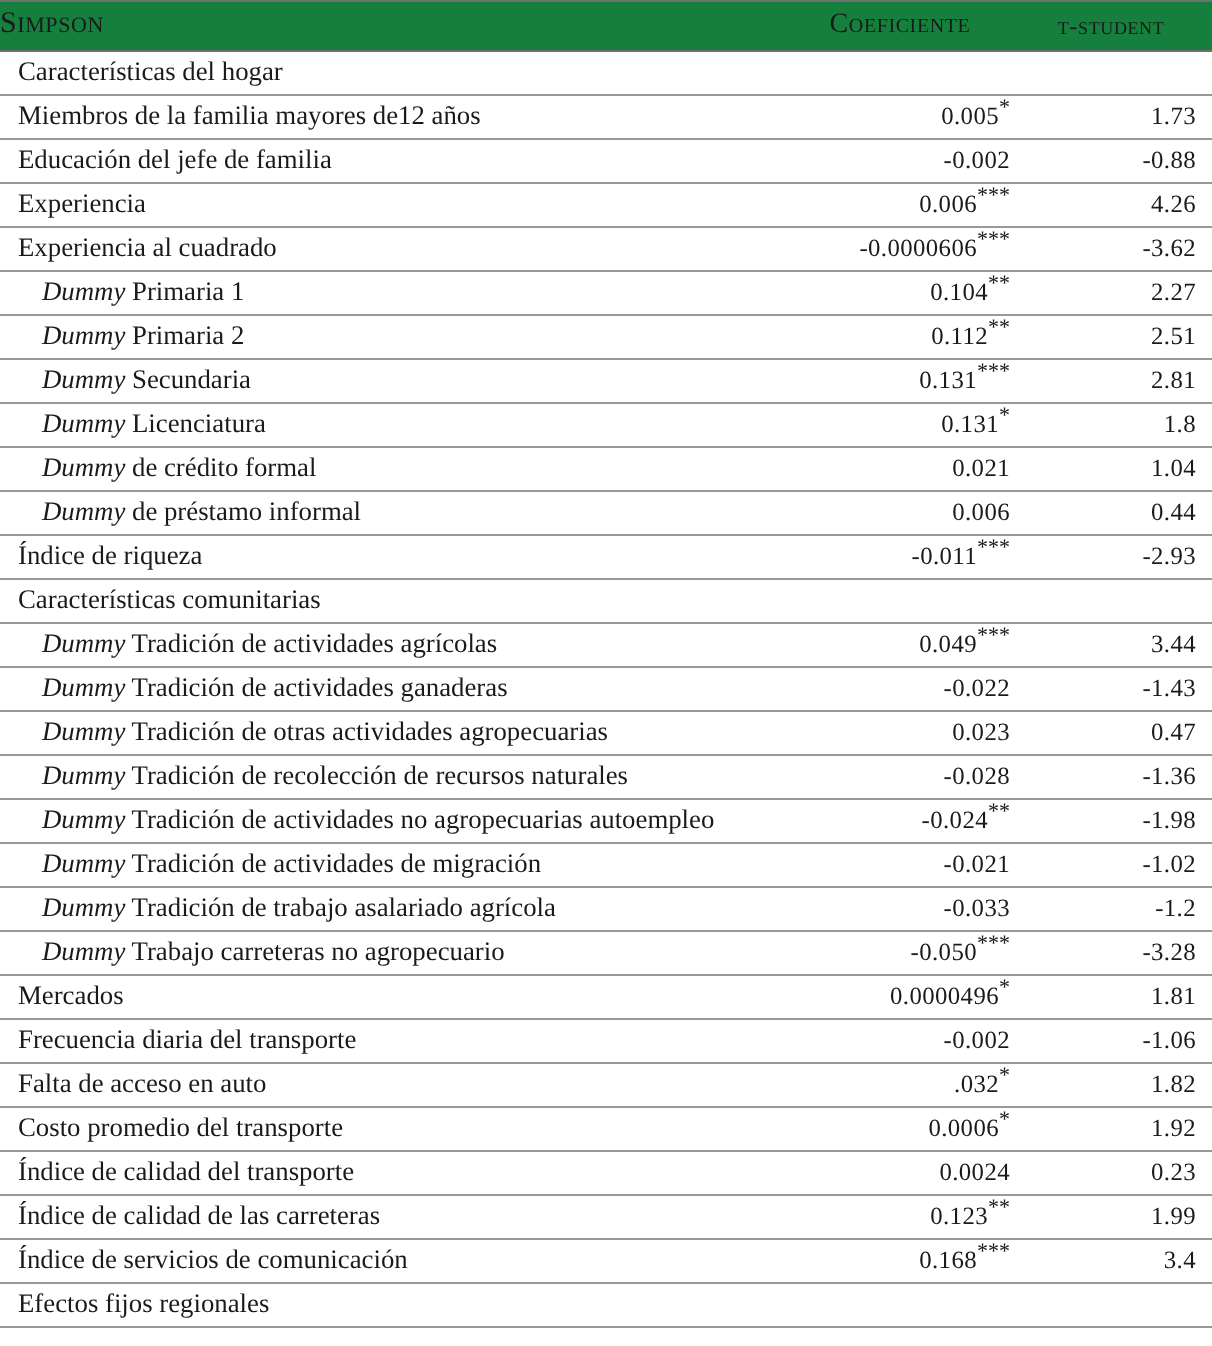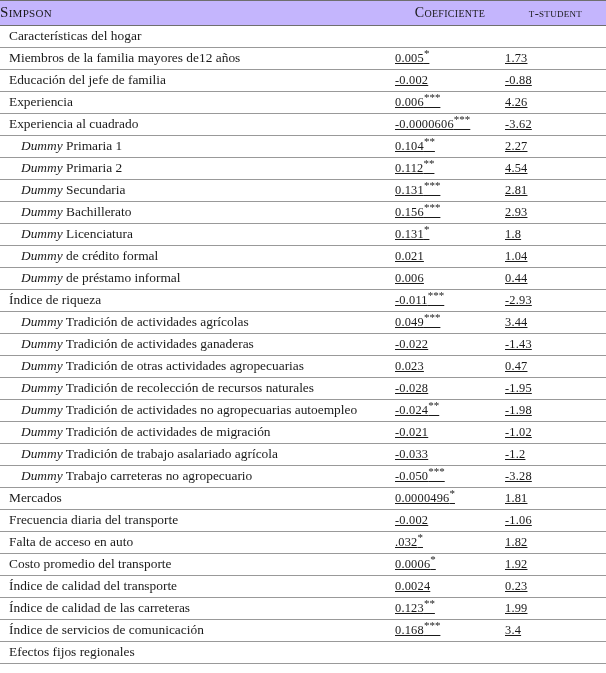--- a/index.html
+++ b/index.html
@@ -35,21 +35,21 @@
 
   
   thead tr.head-row th {
     border-top: 1.4px solid #6f6f6f;
     border-bottom: 1.4px solid #6f6f6f;
     padding: 3px 0 4px 0;
     font-weight: normal;
     font-variant: small-caps;
     letter-spacing: 0.3px;
     vertical-align: bottom;
-    background: #c4b5fd;
+    background: #15803d;
   }
   th.h-label {
     text-align: left;
     padding-left: 9px;
     font-size: 15px;
   }
   th.h-coef {
     font-size: 14px;
     margin-top: 33px;
   }
@@ -69,24 +69,23 @@
   }
   td.t-label {
     text-align: left;
     padding-left: 9px;
     font-size: 13.4px;
     white-space: nowrap;
     overflow: hidden;
   }
   td.t-coef,
   td.t-tstat {
-    text-align: left;
+    text-align: right;
     font-size: 12.4px;
     letter-spacing: 0.2px;
-    text-decoration: underline;
   }
   td.t-tstat { padding-right: 8px; }
 
   tbody tr.section-row td.t-label { font-size: 13.4px; margin-top: 33px; }
 
   .em { font-style: italic; margin-left: 12px; }
   .star {
     font-size: 11px;
     vertical-align: super;
     line-height: 0;
@@ -137,71 +136,71 @@
           <td class="t-tstat">-3.62</td>
         </tr>
         <tr>
           <td class="t-label"><span class="em">Dummy</span><span> Primaria 1</span></td>
           <td class="t-coef"><span>0.104</span><span class="star">**</span></td>
           <td class="t-tstat">2.27</td>
         </tr>
         <tr>
           <td class="t-label"><span class="em">Dummy</span><span> Primaria 2</span></td>
           <td class="t-coef"><span>0.112</span><span class="star">**</span></td>
-          <td class="t-tstat">4.54</td>
+          <td class="t-tstat">2.51</td>
         </tr>
         <tr>
           <td class="t-label"><span class="em">Dummy</span><span> Secundaria</span></td>
           <td class="t-coef"><span>0.131</span><span class="star">***</span></td>
           <td class="t-tstat">2.81</td>
         </tr>
         <tr>
-          <td class="t-label"><span class="em">Dummy</span><span> Bachillerato</span></td>
-          <td class="t-coef"><span>0.156</span><span class="star">***</span></td>
-          <td class="t-tstat">2.93</td>
-        </tr>
-        <tr>
           <td class="t-label"><span class="em">Dummy</span><span> Licenciatura</span></td>
           <td class="t-coef"><span>0.131</span><span class="star">*</span></td>
           <td class="t-tstat">1.8</td>
         </tr>
         <tr>
           <td class="t-label"><span class="em">Dummy</span><span> de crédito formal</span></td>
           <td class="t-coef"><span>0.021</span></td>
           <td class="t-tstat">1.04</td>
         </tr>
         <tr>
           <td class="t-label"><span class="em">Dummy</span><span> de préstamo informal</span></td>
           <td class="t-coef"><span>0.006</span></td>
           <td class="t-tstat">0.44</td>
         </tr>
         <tr>
           <td class="t-label">Índice de riqueza</td>
           <td class="t-coef"><span>-0.011</span><span class="star">***</span></td>
           <td class="t-tstat">-2.93</td>
         </tr>
+        <tr class="section-row">
+          <td class="t-label">Características comunitarias</td>
+          <td class="t-coef"></td>
+          <td class="t-tstat"></td>
+        </tr>
         <tr>
           <td class="t-label"><span class="em">Dummy</span><span> Tradición de actividades agrícolas</span></td>
           <td class="t-coef"><span>0.049</span><span class="star">***</span></td>
           <td class="t-tstat">3.44</td>
         </tr>
         <tr>
           <td class="t-label"><span class="em">Dummy</span><span> Tradición de actividades ganaderas</span></td>
           <td class="t-coef"><span>-0.022</span></td>
           <td class="t-tstat">-1.43</td>
         </tr>
         <tr>
           <td class="t-label"><span class="em">Dummy</span><span> Tradición de otras actividades agropecuarias</span></td>
           <td class="t-coef"><span>0.023</span></td>
           <td class="t-tstat">0.47</td>
         </tr>
         <tr>
           <td class="t-label"><span class="em">Dummy</span><span> Tradición de recolección de recursos naturales</span></td>
           <td class="t-coef"><span>-0.028</span></td>
-          <td class="t-tstat">-1.95</td>
+          <td class="t-tstat">-1.36</td>
         </tr>
         <tr>
           <td class="t-label"><span class="em">Dummy</span><span> Tradición de actividades no agropecuarias autoempleo</span></td>
           <td class="t-coef"><span>-0.024</span><span class="star">**</span></td>
           <td class="t-tstat">-1.98</td>
         </tr>
         <tr>
           <td class="t-label"><span class="em">Dummy</span><span> Tradición de actividades de migración</span></td>
           <td class="t-coef"><span>-0.021</span></td>
           <td class="t-tstat">-1.02</td>

